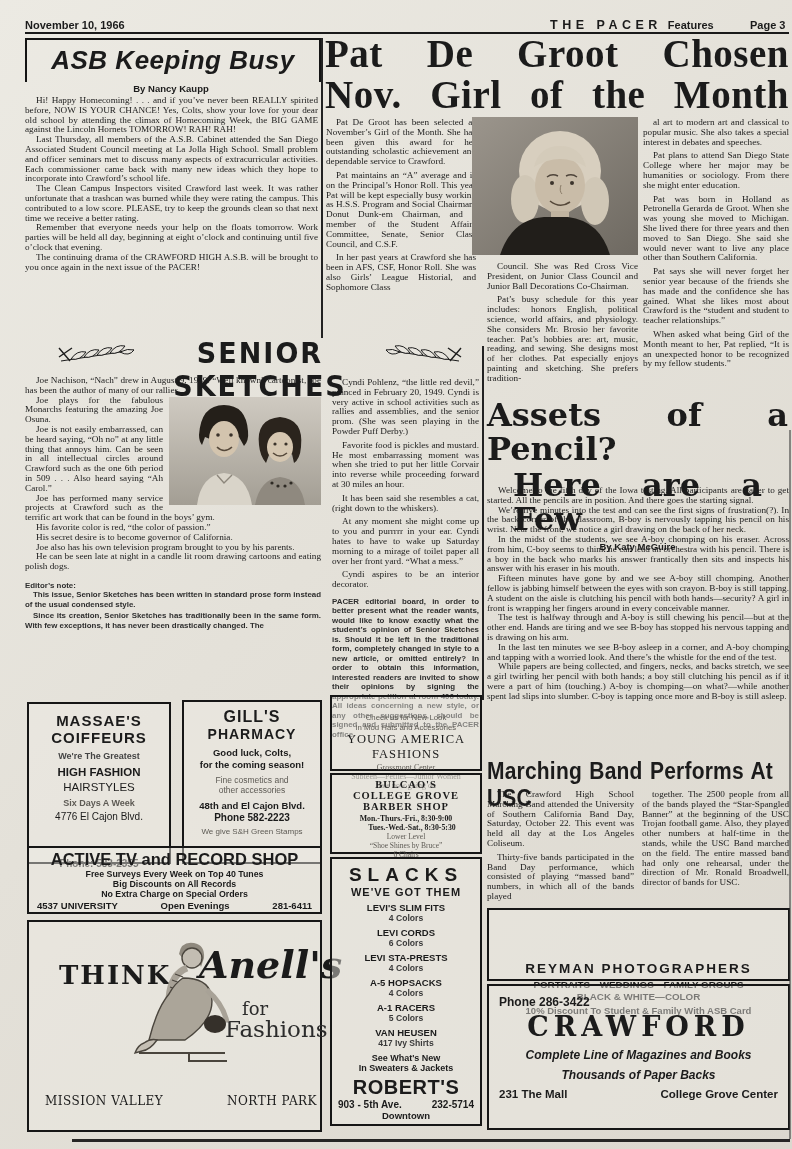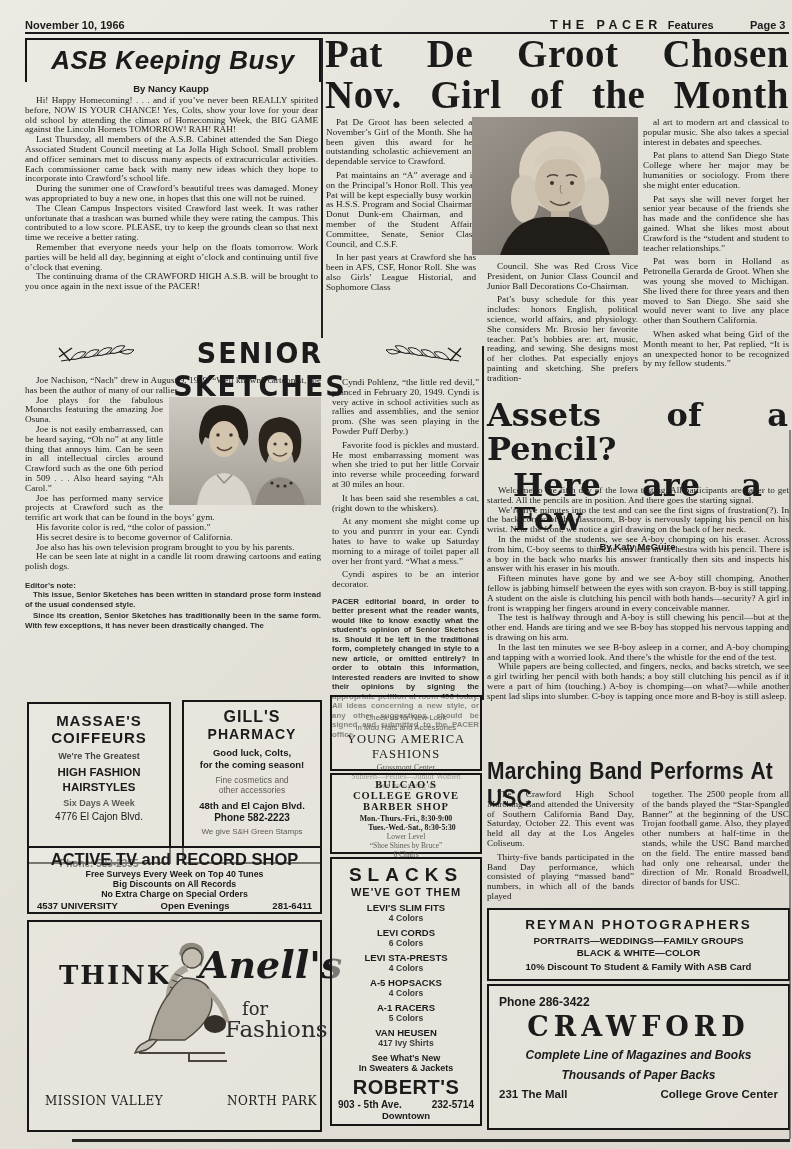--- a/index.html
+++ b/index.html
@@ -88,21 +88,20 @@
   <div class="abs vrule" style="left:321px;top:38px;height:300px;"></div>
   <div class="abs vrule" style="left:482px;top:346px;height:354px;"></div>
 
   <div class="abs asb-box">
     <div class="asb-title">ASB Keeping Busy</div>
   </div>
   <div class="abs asb-by">By Nancy Kaupp</div>
   <div class="abs asb-body bodytxt">
       <p>Hi! Happy Homecoming! . . . and if you’ve never been REALLY spirited before, NOW IS YOUR CHANCE! Yes, Colts, show your love for your dear old school by attending the climax of Homecoming Week, the BIG GAME against the Lincoln Hornets TOMORROW! RAH! RAH!</p>
       <p>Last Thursday, all members of the A.S.B. Cabinet attended the San Diego Associated Student Council meeting at La Jolla High School. Small problem and officer seminars met to discuss many aspects of extracurricular activities. Each commissioner came back with many new ideas which they hope to incorporate into Crawford’s school life.</p>
-      <p>During the summer one of Crawford’s beautiful trees was damaged. Money was appropriated to buy a new one, in hopes that this one will not be ruined.</p>
       <p>The Clean Campus Inspectors visited Crawford last week. It was rather unfortunate that a trashcan was burned while they were rating the campus. This contributed to a low score. PLEASE, try to keep the grounds clean so that next time we receive a better rating.</p>
       <p>Remember that everyone needs your help on the floats tomorrow. Work parties will be held all day, beginning at eight o’clock and continuing until five o’clock that evening.</p>
       <p>The continuing drama of the CRAWFORD HIGH A.S.B. will be brought to you once again in the next issue of the PACER!</p>
     </div>
 
   <div class="abs pat-head">
     <div class="pat-line">Pat De Groot Chosen</div>
     <div class="pat-line">Nov. Girl of the Month</div>
   </div>
   <div class="abs bodytxt gappy pat-col" style="left:326px;top:118px;">
@@ -134,22 +133,22 @@
       <path d="M28 138 q12 -36 44 -38 l24 0 q32 4 42 38 z" fill="#211e1a"></path>
     </svg>
   </div>
   <div class="abs bodytxt gappy pat-col" style="left:487px;top:262px;width:151px;">
       <p>Council. She was Red Cross Vice President, on Junior Class Council and Junior Ball Decorations Co-Chairman.</p>
       <p>Pat’s busy schedule for this year includes: honors English, political science, world affairs, and physiology. She considers Mr. Brosio her favorite teacher. Pat’s hobbies are: art, music, reading, and sewing. She designs most of her clothes. Pat especially enjoys painting and sketching. She prefers tradition-</p>
     </div>
   <div class="abs bodytxt gappy" style="left:643px;top:118px;width:146px;">
       <p>al art to modern art and classical to popular music. She also takes a special interest in debates and speeches.</p>
       <p>Pat plans to attend San Diego State College where her major may be humanities or sociology. From there she might enter education.</p>
+      <p>Pat was born in Holland as Petronella Gerarda de Groot. When she was young she moved to Michigan. She lived there for three years and then moved to San Diego. She said she would never want to live any place other than Southern California.</p>
       <p>Pat says she will never forget her senior year because of the friends she has made and the confidence she has gained. What she likes most about Crawford is the “student and student to teacher relationships.”</p>
-      <p>Pat was born in Holland as Petronella Gerarda de Groot. When she was young she moved to Michigan. She lived there for three years and then moved to San Diego. She said she would never want to live any place other than Southern California.</p>
       <p>When asked what being Girl of the Month meant to her, Pat replied, “It is an unexpected honor to be recognized by my fellow students.”</p>
     </div>
 
   <div class="abs deco" style="left:57px;">
     <svg width="80" height="22" viewBox="0 0 80 22">
       <path d="M4 17 L77 6" stroke="#1d1d1d" stroke-width="1.2" fill="none"></path>
       <path d="M2 4 l11 13 M2 13 l13 -9" stroke="#1d1d1d" stroke-width="1.4" fill="none"></path>
       <path d="M14 15 q6 -9 15 -7 q-6 9 -15 7" fill="#e8e5de" stroke="#1d1d1d"></path>
       <path d="M27 13 q6 -9 15 -7 q-6 9 -15 7" fill="#e8e5de" stroke="#1d1d1d"></path>
       <path d="M40 11 q6 -9 15 -7 q-6 9 -15 7" fill="#e8e5de" stroke="#1d1d1d"></path>
@@ -236,21 +235,21 @@
   <div class="abs band-title">Marching Band Performs At USC</div>
   <div class="abs band-col bodytxt gappy" style="left:487px;">
       <p>The Crawford High School Marching Band attended the University of Southern California Band Day, Saturday, October 22. This event was held all day at the Los Angeles Coliseum.</p>
       <p>Thirty-five bands participated in the Band Day performance, which consisted of playing “massed band” numbers, in which all of the bands played</p>
     </div>
   <div class="abs band-col bodytxt gappy" style="left:642px;">
       <p>together. The 2500 people from all of the bands played the “Star-Spangled Banner” at the beginning of the USC Trojan football game. Also, they played other numbers at half-time in the stands, while the USC Band marched on the field. The entire massed band had only one rehearsal, under the direction of Mr. Ronald Broadwell, director of bands for USC.</p>
     </div>
 
   <div class="abs adbox reyman ctr">
-    <div style="padding-top:7px;font:900 13.5px 'Liberation Sans',sans-serif;letter-spacing:2px;">REYMAN PHOTOGRAPHERS</div>
+    <div style="padding-top:7px;font:900 13.5px 'Liberation Sans',sans-serif;letter-spacing:2px;margin-top:44px;">REYMAN PHOTOGRAPHERS</div>
     <div class="sans adline" style="font-weight:bold;font-size:9.8px;margin-top:3px;">PORTRAITS—WEDDINGS—FAMILY GROUPS</div>
     <div class="sans adline" style="font-weight:bold;font-size:9.8px;">BLACK &amp; WHITE—COLOR</div>
     <div class="sans adline" style="font-weight:bold;font-size:9.5px;margin-top:2px;">10% Discount To Student &amp; Family With ASB Card</div>
   </div>
 
   <div class="abs adbox readerama">
     <div class="sans" style="font-weight:bold;font-size:12px;padding:9px 0 0 10px;">Phone 286-3422</div>
     <div class="ctr" style="font:bold 27px 'DejaVu Serif',serif;letter-spacing:5px;margin-top:2px;">CRAWFORD</div>
     <div class="ctr sans" style="font:bold italic 12px 'Liberation Sans',sans-serif;margin-top:6px;">Complete Line of Magazines and Books</div>
     <div class="ctr sans" style="font:bold italic 12px 'Liberation Sans',sans-serif;margin-top:6px;">Thousands of Paper Backs</div>
@@ -258,21 +257,21 @@
       <span>231 The Mall</span>
       <span>College Grove Center</span>
     </div>
   </div>
 
   <div class="abs adbox massaes ctr">
     <div style="padding-top:8px;font:900 15px 'Liberation Sans',sans-serif;letter-spacing:1px;">MASSAE'S</div>
     <div style="font:900 15px 'Liberation Sans',sans-serif;letter-spacing:1px;">COIFFEURS</div>
     <div class="sans adline" style="font-weight:bold;font-size:9px;margin-top:5px;color:#444;">We're The Greatest</div>
     <div class="sans adline" style="font-weight:bold;font-size:11.5px;margin-top:3px;">HIGH FASHION</div>
-    <div class="sans adline" style="font-weight:bold;font-size:11.5px;">HAIRSTYLES</div>
+    <div class="sans adline" style="font-weight:normal;font-size:11.5px;">HAIRSTYLES</div>
     <div class="sans adline graytxt" style="font-weight:bold;font-size:9px;margin-top:4px;">Six Days A Week</div>
     <div class="sans adline" style="font-weight:normal;font-size:10px;margin-top:2px;">4776 El Cajon Blvd.</div>
     <div class="sans adline" style="font-weight:bold;font-size:10px;margin-top:34px;">Phone: 583-2355</div>
   </div>
 
   <div class="abs adbox gills ctr">
     <div style="padding-top:6px;font:900 16px 'Liberation Sans',sans-serif;letter-spacing:1px;">GILL'S</div>
     <div style="font:900 14px 'Liberation Sans',sans-serif;letter-spacing:1px;">PHARMACY</div>
     <div class="sans adline" style="font-weight:bold;font-size:9.5px;margin-top:5px;">Good luck, Colts,</div>
     <div class="sans adline" style="font-weight:bold;font-size:9.5px;">for the coming season!</div>

